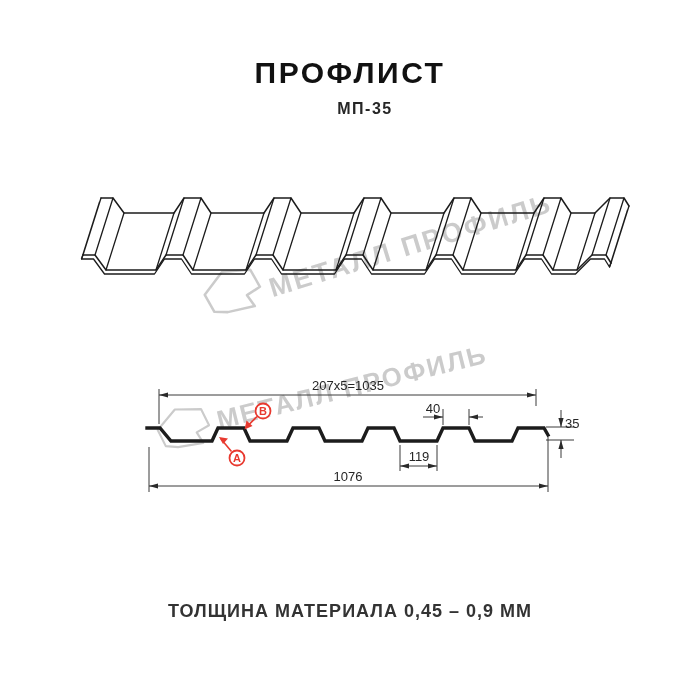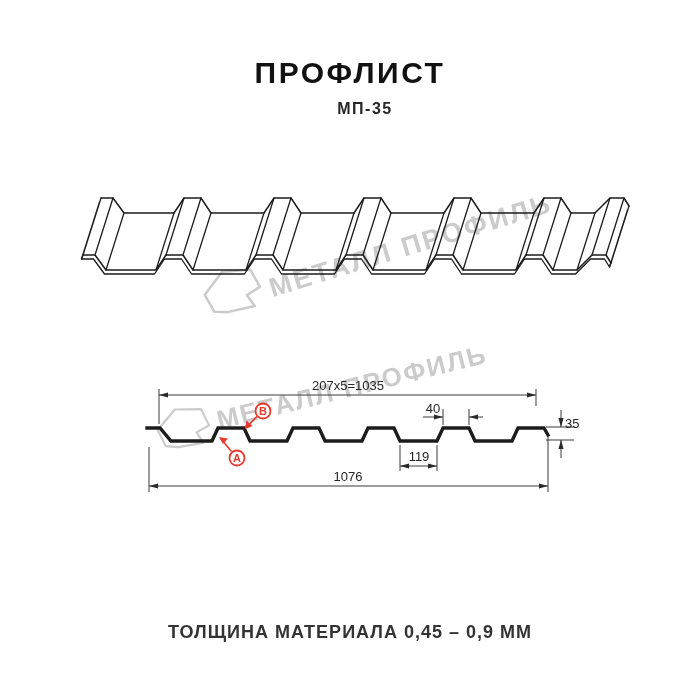--- a/index.html
+++ b/index.html
@@ -10,21 +10,21 @@
   .stage{position:relative;width:652px;height:700px;background:#fff;}
   .title{
     position:absolute;top:56px;left:0;width:700px;text-align:center;
     font-size:30px;font-weight:bold;letter-spacing:2.5px;color:#111;
   }
   .subtitle{
     position:absolute;top:100px;left:15px;width:700px;text-align:center;
     font-size:16px;font-weight:bold;letter-spacing:1.5px;color:#262626;
   }
   .footer{
-    position:absolute;top:622px;left:0;width:700px;text-align:center;
+    position:absolute;top:601px;left:0;width:700px;text-align:center;
     font-size:18px;font-weight:bold;letter-spacing:1px;color:#333;
   }
   svg{position:absolute;top:0;left:0;}
   .dimtxt{font-family:"Liberation Sans", sans-serif;font-size:13px;fill:#262626;}
   .wmtxt{font-family:"Liberation Sans", sans-serif;font-weight:bold;}
   .redtxt{font-family:"Liberation Sans", sans-serif;font-size:11px;font-weight:bold;}
 </style>
 </head>
 <body>
 

